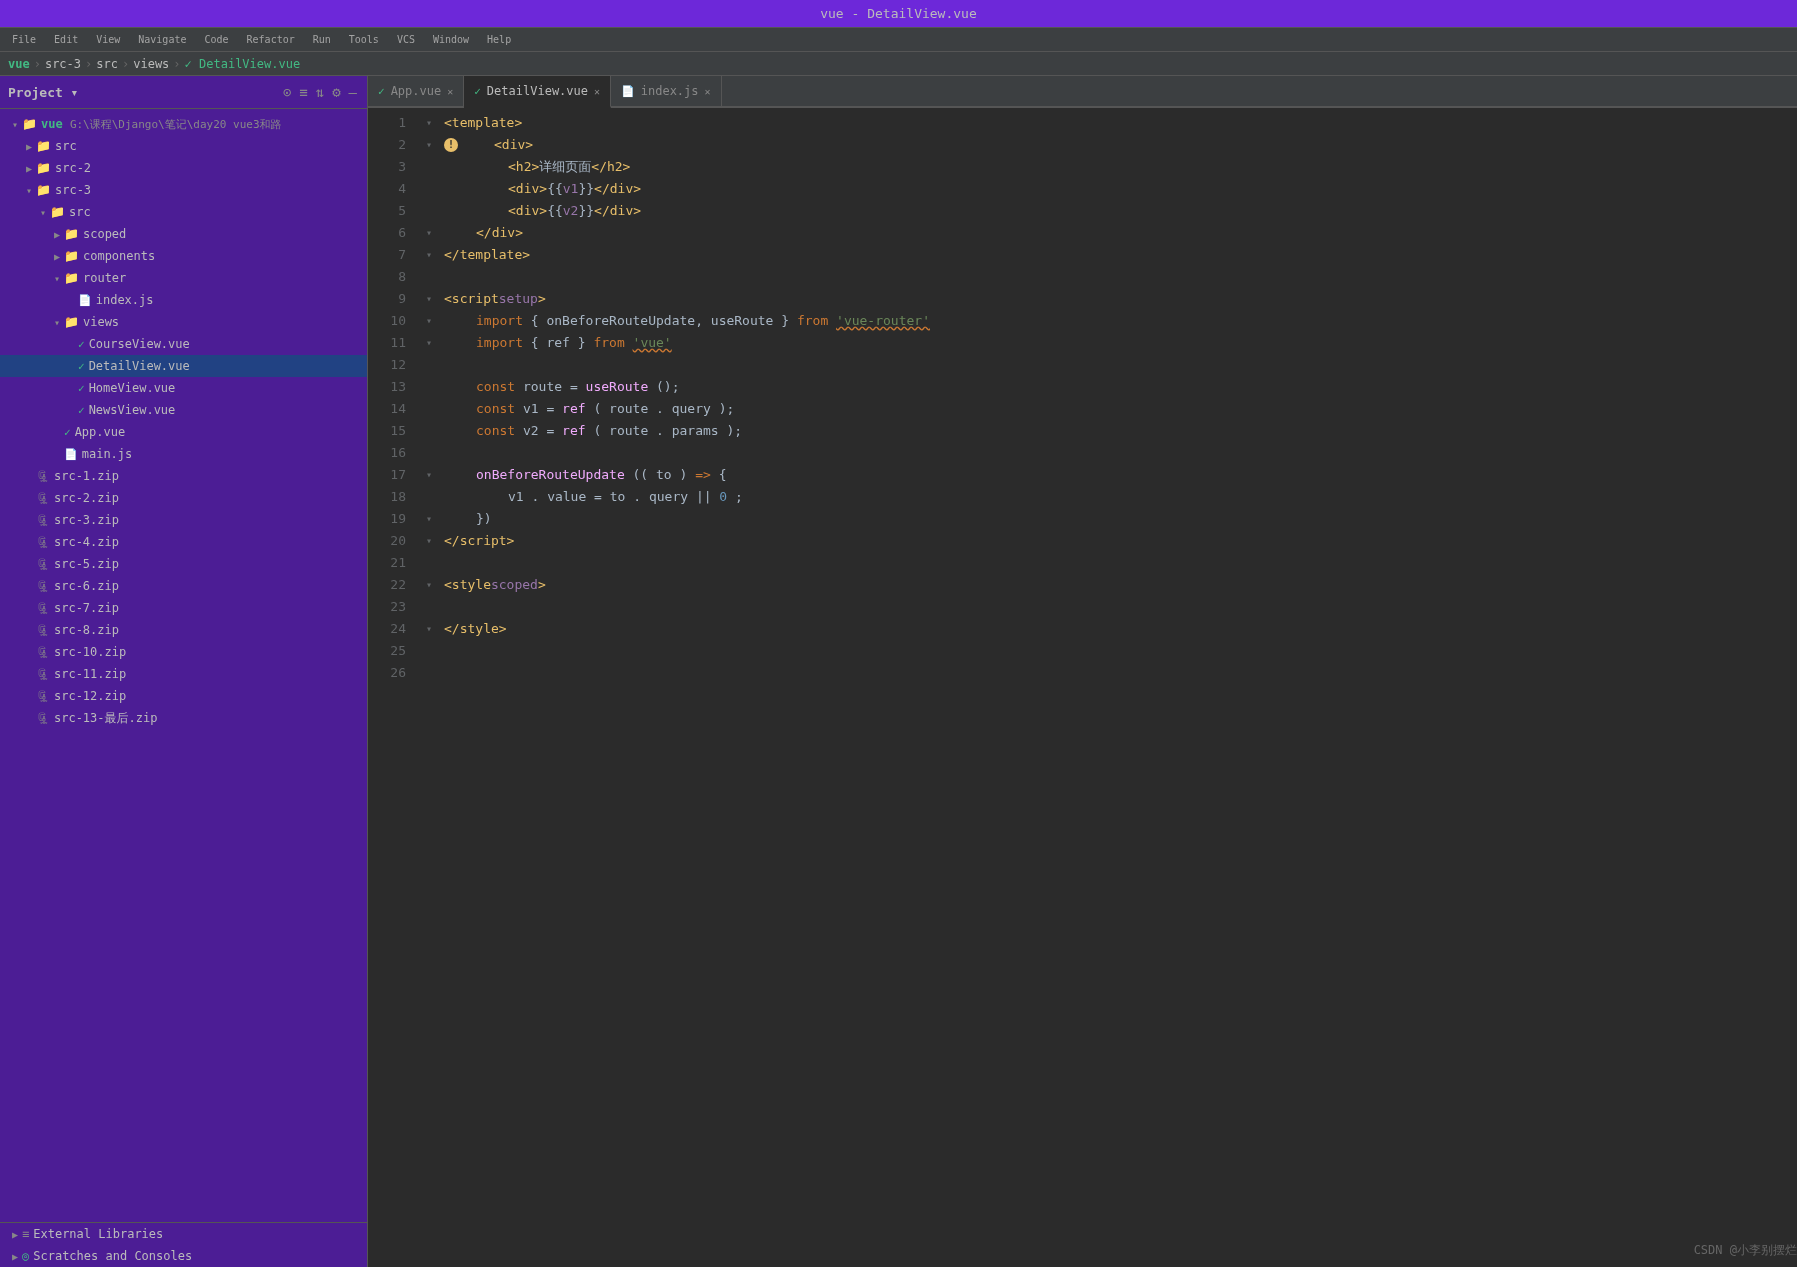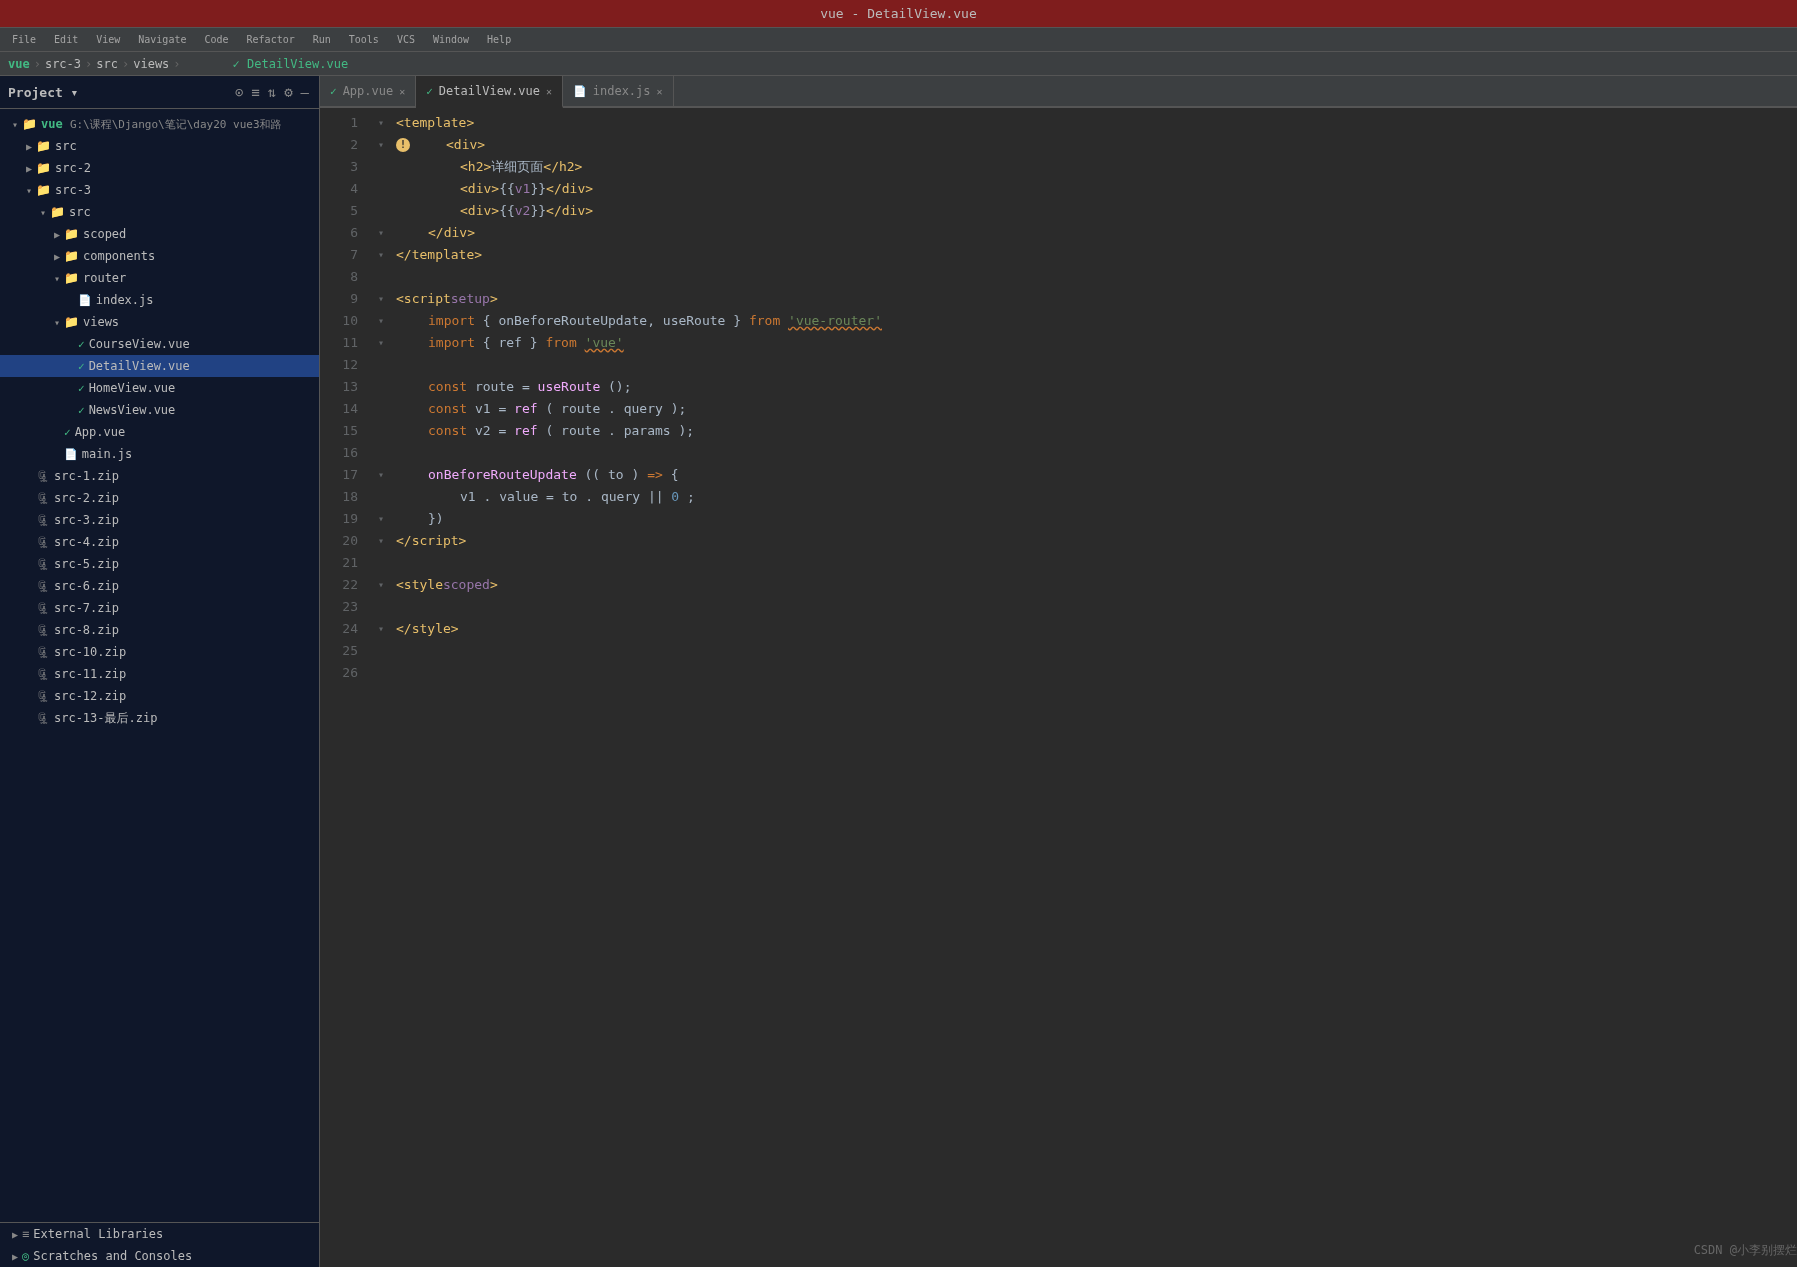--- a/index.html
+++ b/index.html
@@ -8,21 +8,21 @@
       font-family: 'Consolas', 'Monaco', monospace;
       font-size: 13px;
       color: #a9b7c6;
       width: 1797px;
       height: 1267px;
       overflow: hidden;
     }
 
     
     .title-bar {
-      background: #7f1d1d;
+      background: #6d28d9;
       height: 28px;
       display: flex;
       align-items: center;
       justify-content: center;
       color: #bbbbbb;
       font-size: 13px;
       border-bottom: 1px solid #555;
     }
 
     
@@ -57,22 +57,22 @@
     .breadcrumb-sep { color: #666; }
 
     
     .main-layout {
       display: flex;
       height: calc(1267px - 76px);
     }
 
     
     .sidebar {
-      width: 320px;
-      background: #0f172a;
+      width: 368px;
+      background: #4c1d95;
       border-right: 1px solid #555;
       display: flex;
       flex-direction: column;
       overflow: hidden;
     }
     .sidebar-header {
       display: flex;
       align-items: center;
       padding: 6px 8px;
       gap: 6px;
@@ -276,21 +276,21 @@
 
 <div class="breadcrumb-bar">
   <span style="color:#42b983;font-weight:bold;">vue</span>
   <span class="breadcrumb-sep">›</span>
   <span>src-3</span>
   <span class="breadcrumb-sep">›</span>
   <span>src</span>
   <span class="breadcrumb-sep">›</span>
   <span>views</span>
   <span class="breadcrumb-sep">›</span>
-  <span style="color:#42b983;margin-left:48px;">✓ DetailView.vue</span>
+  <span style="color:#42b983;">✓ DetailView.vue</span>
 </div>
 
 <div class="main-layout">
 
   <div class="sidebar">
     <div class="sidebar-header">
       <span class="sidebar-title">Project ▾</span>
       <div class="sidebar-icons">
         <span class="sidebar-icon-btn">⊙</span>
         <span class="sidebar-icon-btn">≡</span>

